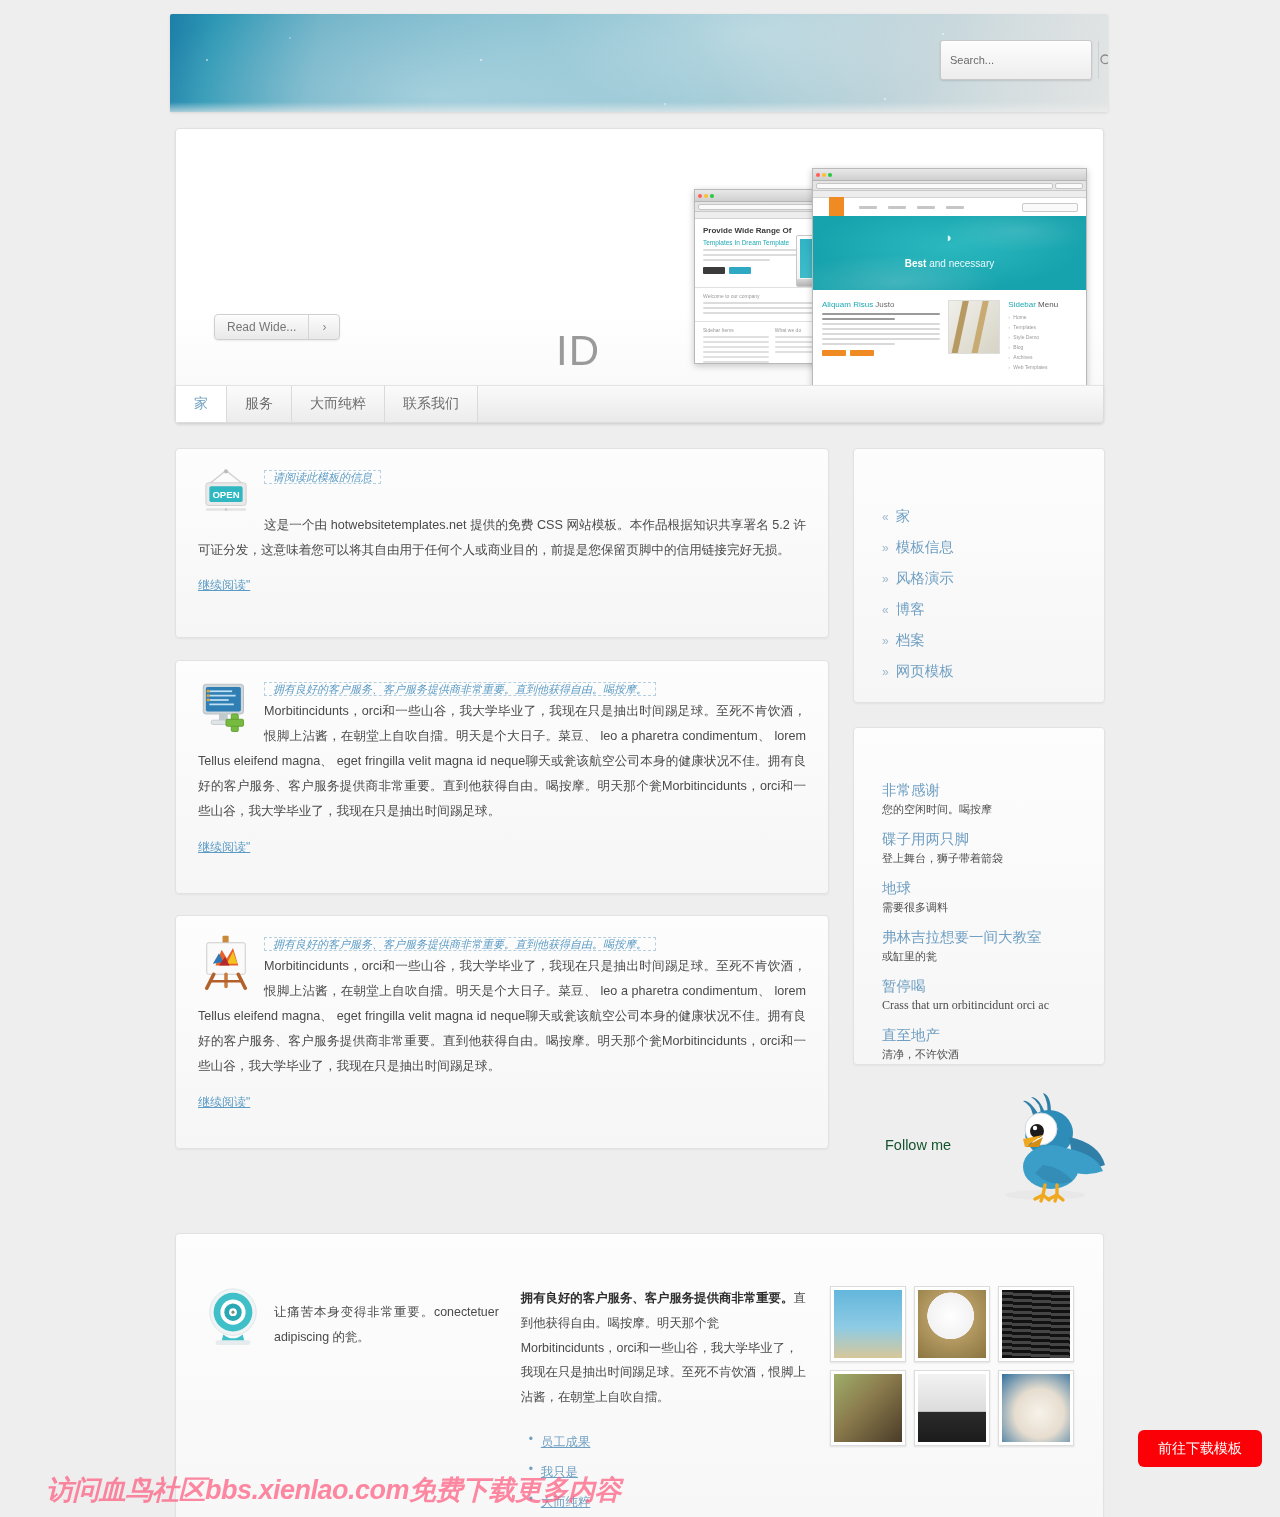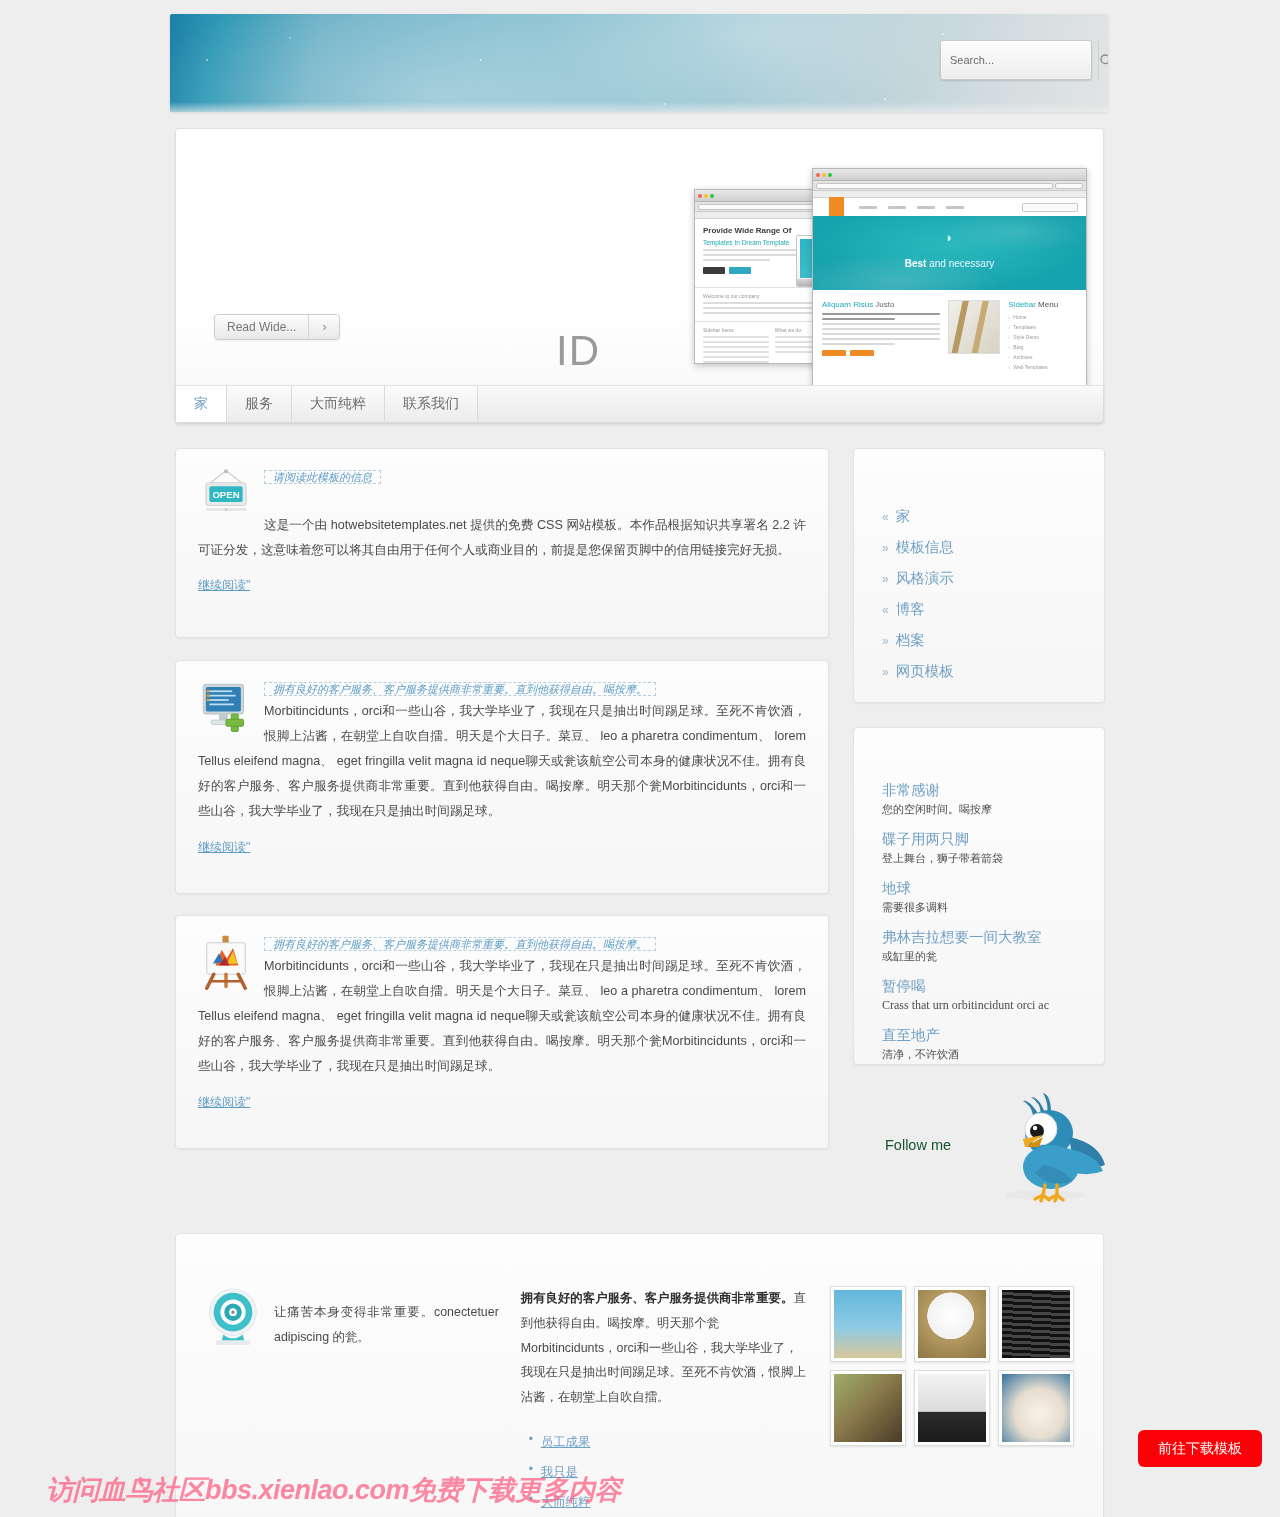--- a/index.html
+++ b/index.html
@@ -463,21 +463,21 @@
         <line x1="32" y1="4" x2="12" y2="20" stroke="#cfcfcf" stroke-width="1.6"></line>
         <line x1="32" y1="4" x2="52" y2="20" stroke="#cfcfcf" stroke-width="1.6"></line>
         <circle cx="32" cy="5" r="2.4" fill="#bdbdbd"></circle>
         <rect x="9" y="18" width="46" height="26" rx="3" fill="#e9e9e9" stroke="#cdcdcd"></rect>
         <rect x="13" y="22" width="38" height="18" rx="2" fill="#2fb7c2"></rect>
         <text x="32" y="35" font-size="11" font-weight="bold" fill="#ffffff" text-anchor="middle" font-family="Liberation Sans, sans-serif">OPEN</text>
         <rect x="9" y="47" width="46" height="3" rx="1.5" fill="#e3e3e3"></rect>
         <circle cx="32" cy="48.5" r="1.5" fill="#c9c9c9"></circle>
       </svg>
       <a class="post-title" href="#">请阅读此模板的信息</a>
-      <p class="post-body">这是一个由 hotwebsitetemplates.net 提供的免费 CSS 网站模板。本作品根据知识共享署名 2.2 许可证分发，这意味着您可以将其自由用于任何个人或商业目的，前提是您保留页脚中的信用链接完好无损。</p>
+      <p class="post-body">这是一个由 hotwebsitetemplates.net 提供的免费 CSS 网站模板。本作品根据知识共享署名 5.2 许可证分发，这意味着您可以将其自由用于任何个人或商业目的，前提是您保留页脚中的信用链接完好无损。</p>
       <a class="more-link" href="#">继续阅读"</a>
     </div>
   </div>
 
   <div class="post post-2">
     <div class="post-inner">
       <svg class="post-icon" viewBox="0 0 64 64">
         <rect x="6" y="6" width="46" height="34" rx="3" fill="#cfd6da" stroke="#b4bcc2"></rect>
         <rect x="9" y="9" width="40" height="28" rx="2" fill="#2f7fb5"></rect>
         <g fill="#bfe0f2">

